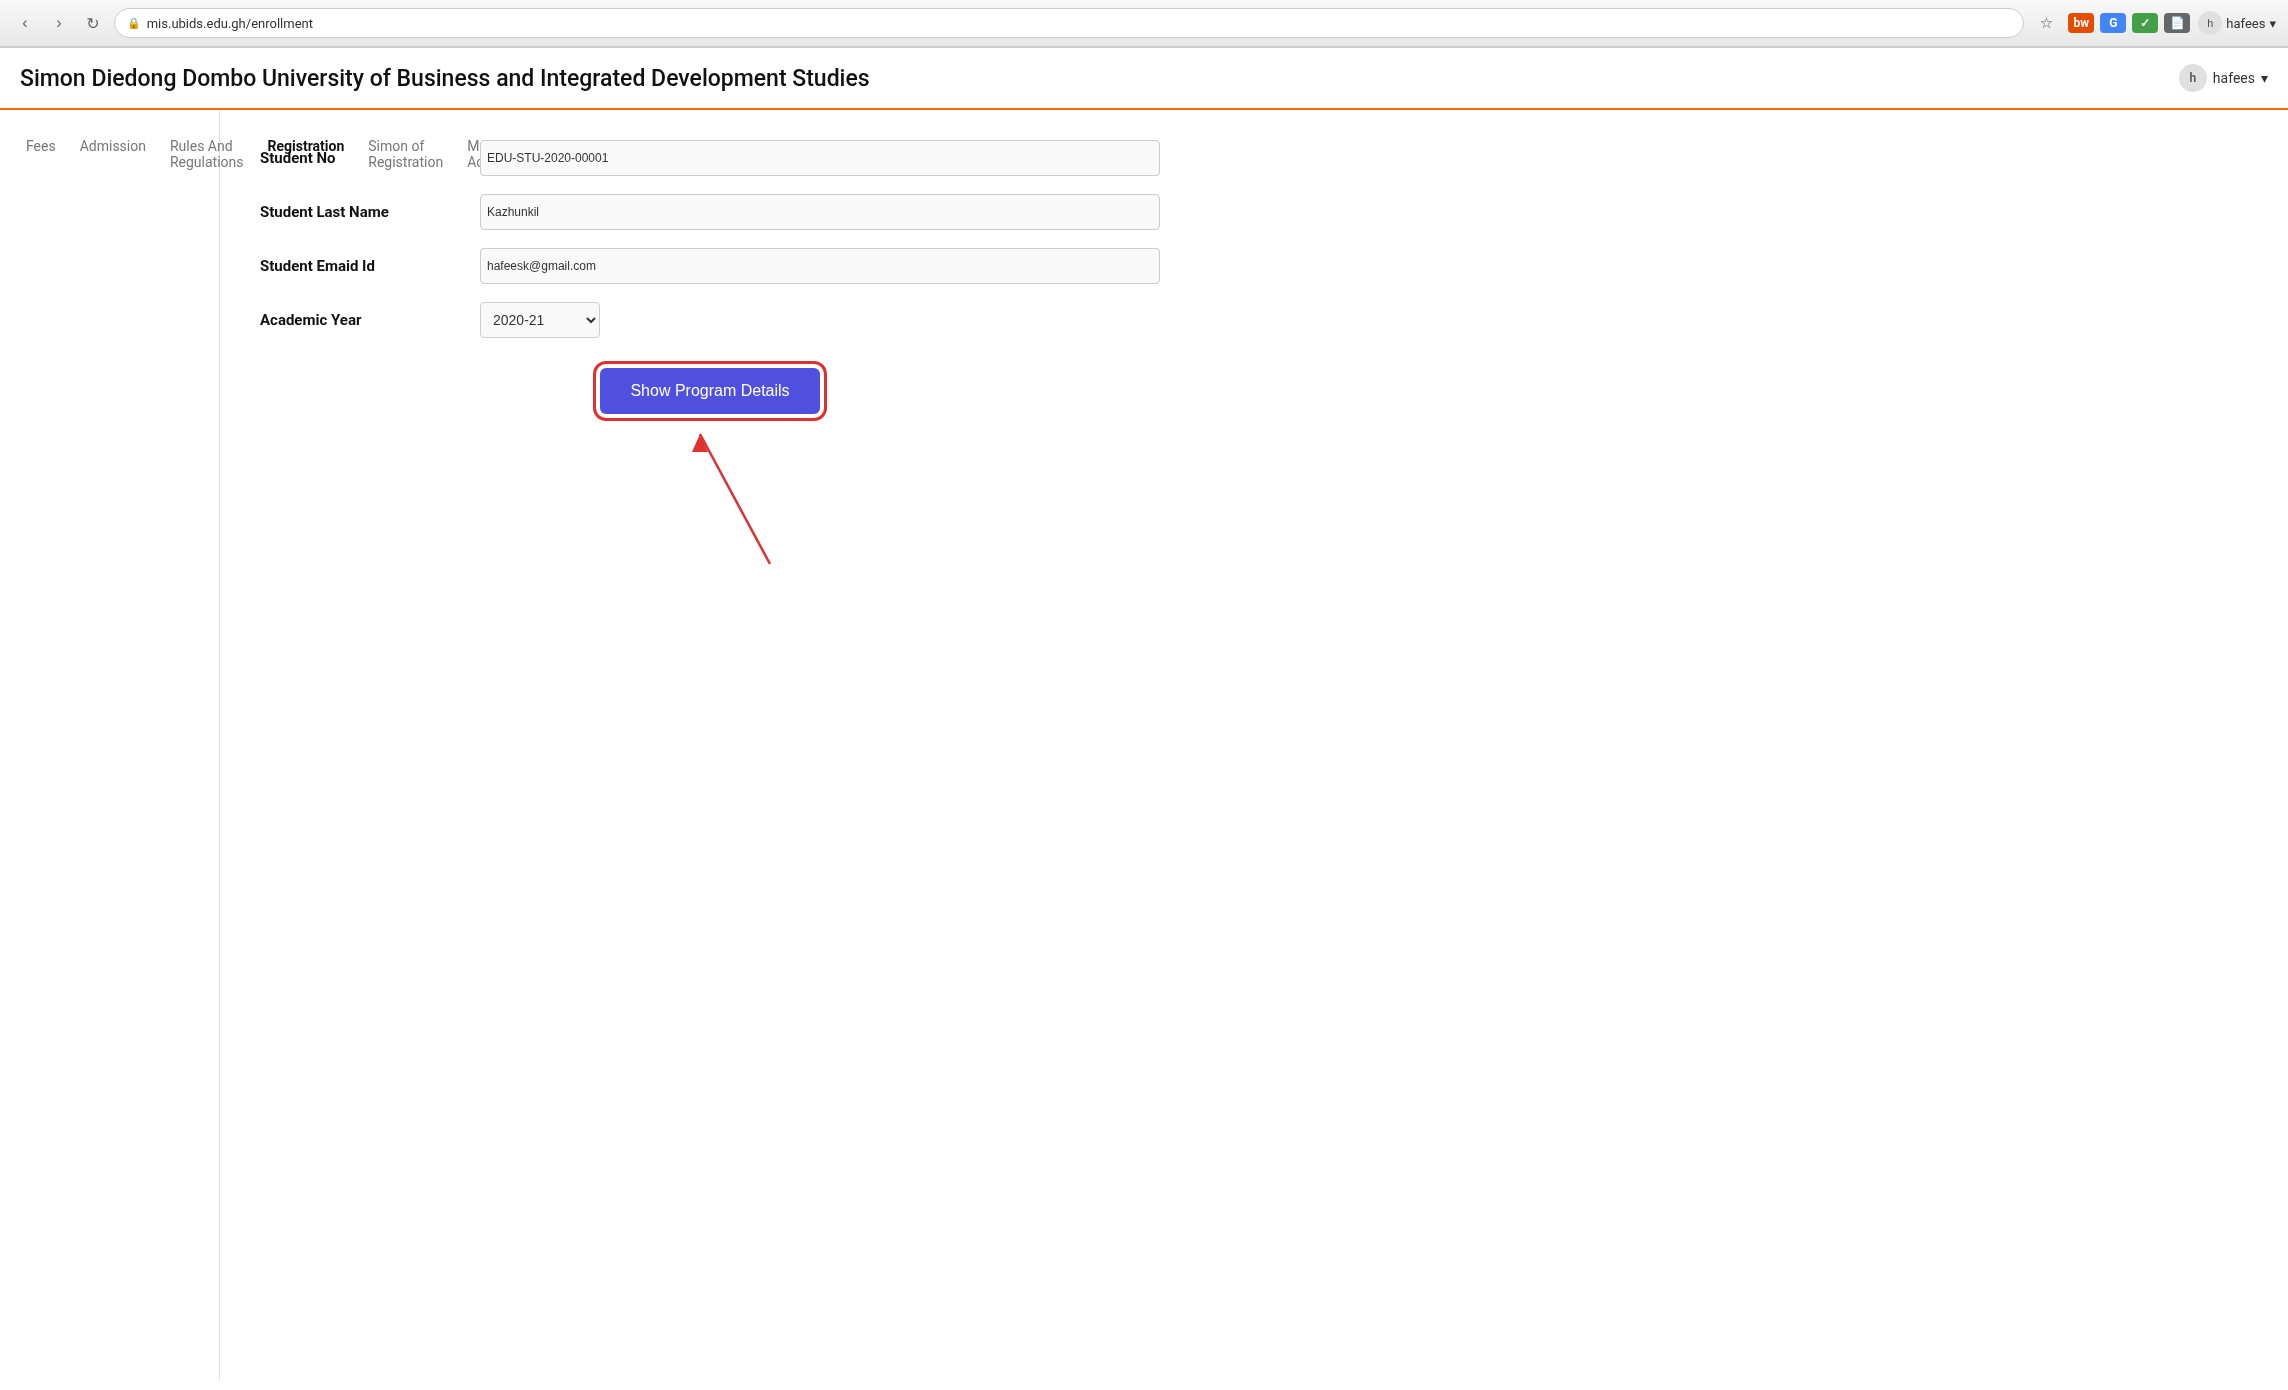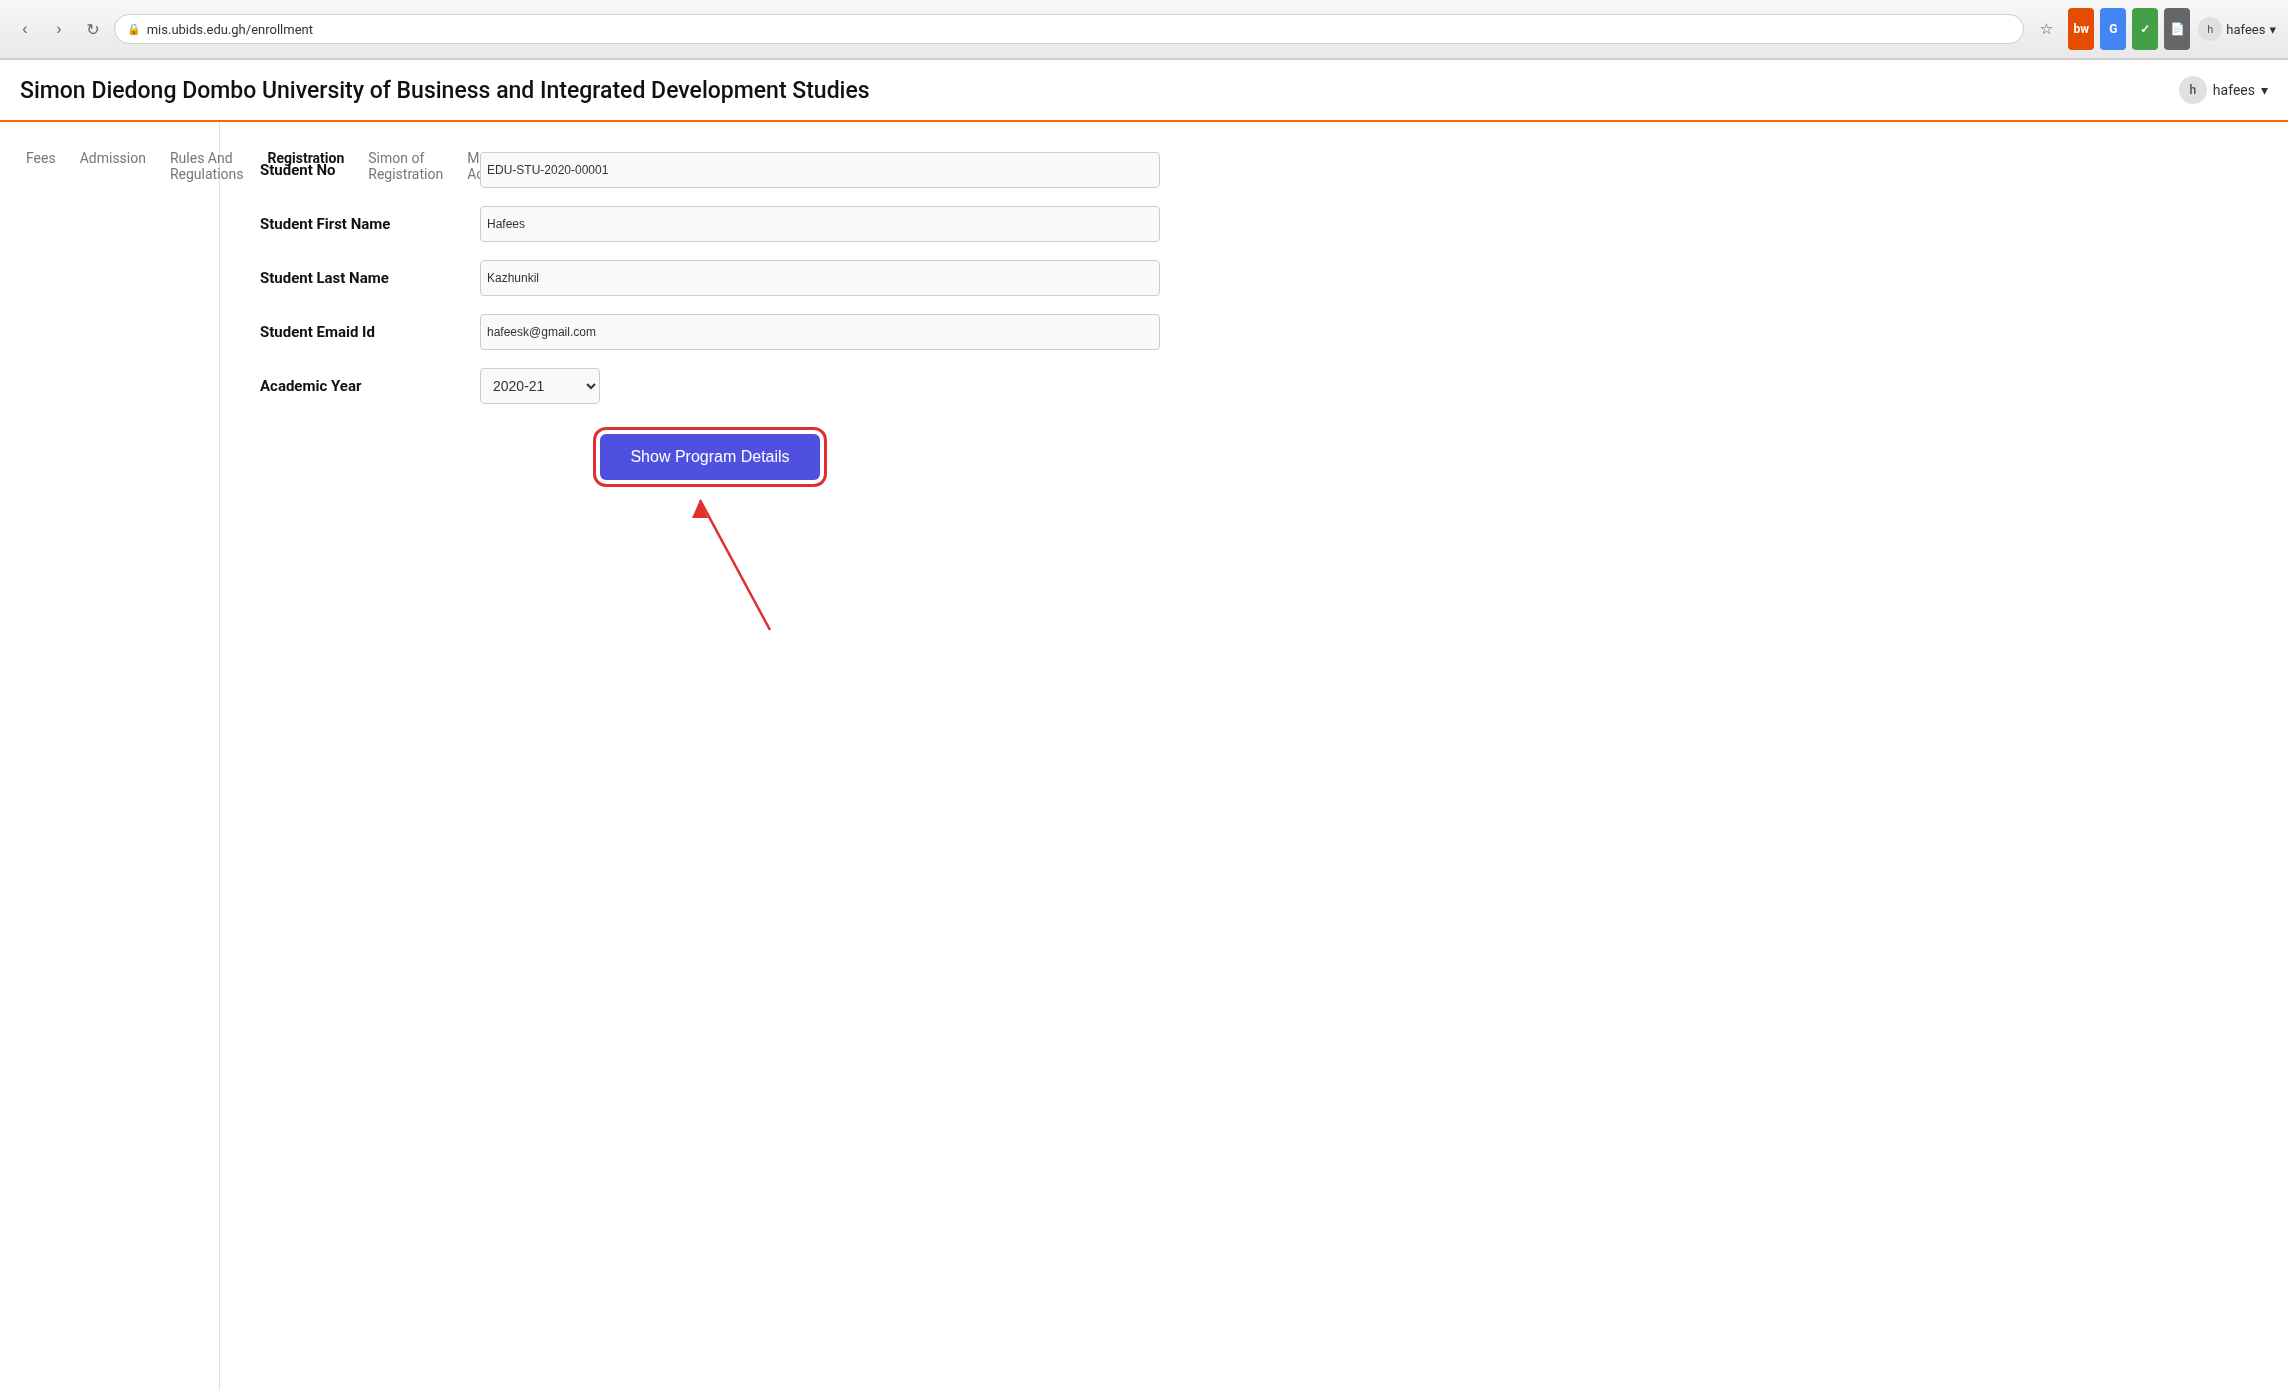--- a/index.html
+++ b/index.html
@@ -89,21 +89,21 @@
       cursor: pointer;
       display: flex;
       align-items: center;
       justify-content: center;
       font-size: 15px;
       color: #555;
     }
 
     .ext-icon {
       width: 26px;
-      height: 42px;
+      height: 20px;
       border-radius: 4px;
       display: flex;
       align-items: center;
       justify-content: center;
       font-size: 12px;
       font-weight: bold;
       color: #fff;
     }
 
     .ext-bw { background: #e44c00; }
@@ -357,24 +357,20 @@
   </nav>
 
   <div class="content-area">
     <div class="form-table">
 
       <div class="form-row">
         <label class="form-label">Student No</label>
         <input class="form-input" type="text" readonly="" value="EDU-STU-2020-00001" style="">
       </div>
 
-      <div class="form-row">
-        <label class="form-label">Student First Name</label>
-        <input class="form-input" type="text" readonly="" value="Hafees" style="">
-      </div>
 
       <div class="form-row">
         <label class="form-label">Student Last Name</label>
         <input class="form-input" type="text" readonly="" value="Kazhunkil" style="">
       </div>
 
       <div class="form-row">
         <label class="form-label">Student Emaid Id</label>
         <input class="form-input" type="text" readonly="" value="hafeesk@gmail.com" style="">
       </div>

